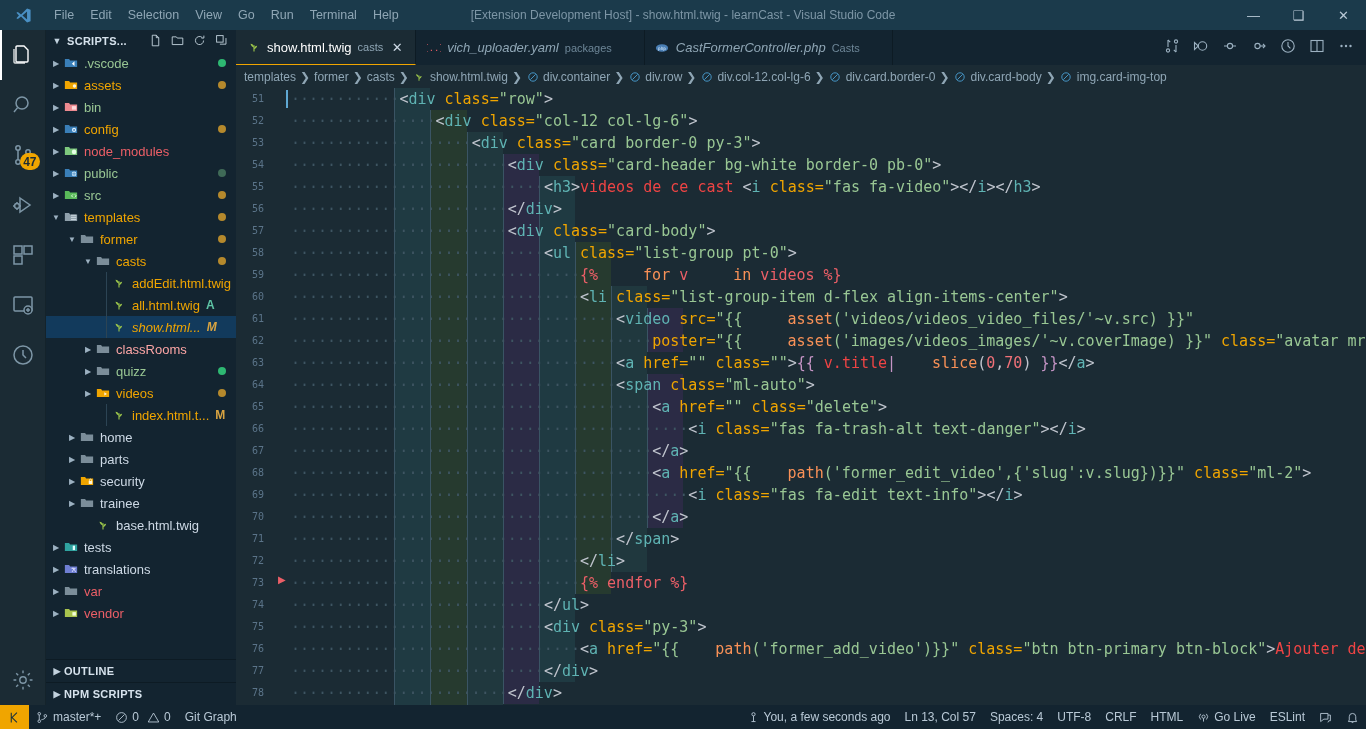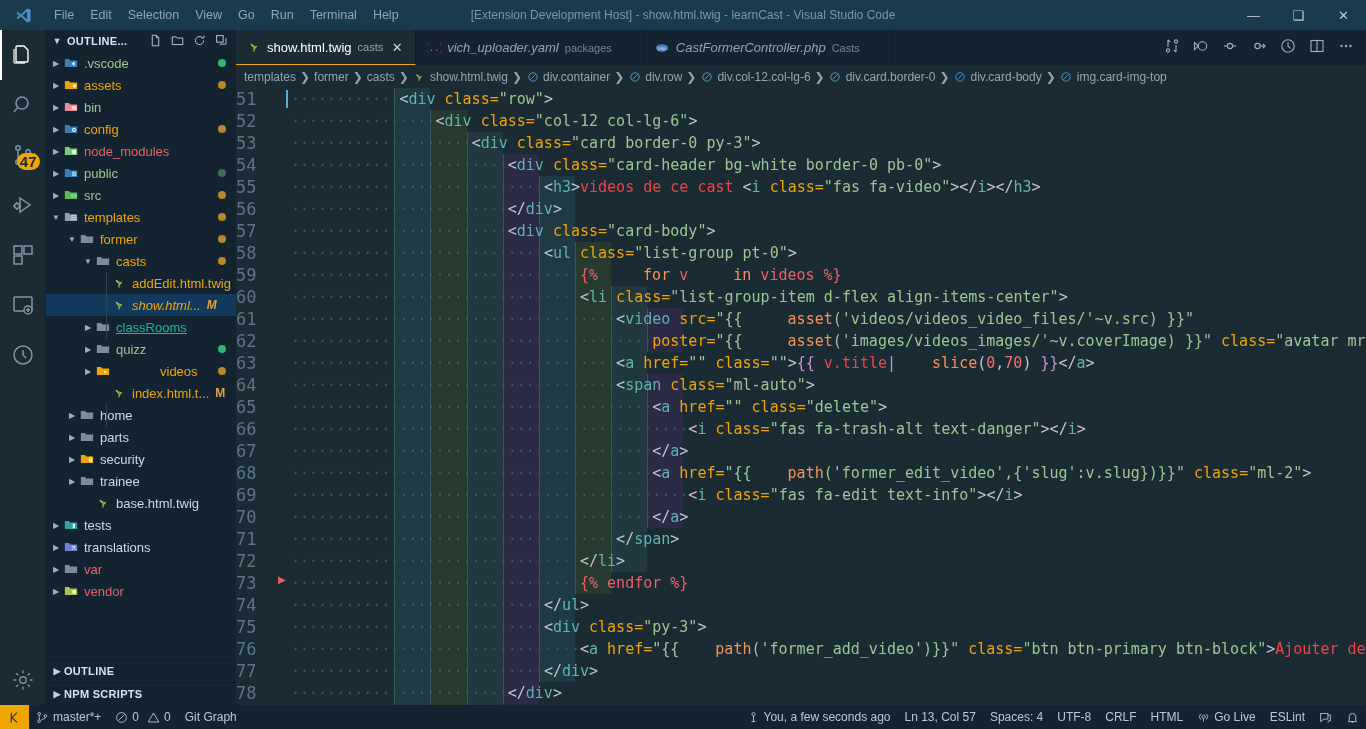--- a/index.html
+++ b/index.html
@@ -44,21 +44,21 @@
     width:46px; height:50px; display:flex; align-items:center; justify-content:center;
     color:#7d96a6; position:relative;
   }
   .act-icon.active { color:#ffffff; }
   .act-icon.active:before {
     content:""; position:absolute; left:0; top:0; bottom:0; width:2px; background:#fff;
   }
   .act-icon svg { width:24px; height:24px; }
   .badge {
     position:absolute; right:6px; bottom:10px; background:#f0a500; color:#1b2b34;
-    font-size:15px; font-weight:bold; border-radius:9px; min-width:17px; height:17px;
+    font-size:12px; font-weight:bold; border-radius:9px; min-width:17px; height:17px;
     display:flex; align-items:center; justify-content:center; padding:0 3px;
   }
   .act-bottom { margin-top:auto; }
 
   
   .sidebar {
     width:190px; background:#132430; flex:0 0 190px; display:flex; flex-direction:column;
     overflow:hidden;
   }
   .sb-title { height:35px; line-height:35px; padding-left:20px; font-size:11px; letter-spacing:.6px; color:#9cb1c1; }
@@ -118,22 +118,22 @@
   .bc .bcicon { width:13px; display:flex; align-items:center; justify-content:center; }
   .bc .bcicon svg { width:12px; height:12px; }
 
   .code-area { flex:1 1 auto; position:relative; overflow:hidden; background:#1b2b34; }
   .code {
     font-family:"DejaVu Sans Mono", monospace; font-size:15px; line-height:22px;
     white-space:pre; position:relative;
   }
   .cl { height:22px; display:flex; align-items:center; position:relative; }
   .lnum {
-    width:40px; flex:0 0 40px; padding-right:12px; color:#5b7489;
-    font-family:"DejaVu Sans Mono", monospace; font-size:17px;
+    width:40px; flex:0 0 40px; text-align:right; padding-right:12px; color:#5b7489;
+    font-family:"DejaVu Sans Mono", monospace; font-size:10px;
   }
   .gutter { width:10px; flex:0 0 10px; position:relative; }
   .gmod { position:absolute; left:2px; top:0; bottom:0; width:3px; }
   .ctext { position:relative; padding-left:5px; flex:1 1 auto; overflow:hidden; }
 
   
   .scopes { position:absolute; left:50px; top:0; bottom:0; right:0; pointer-events:none; }
   .scope { position:absolute; top:0; bottom:0; border-left:1px solid #3a5464; }
 
   
@@ -247,21 +247,21 @@
         <svg viewBox="0 0 24 24" fill="none" stroke="currentColor" stroke-width="1.4">
           <circle cx="12" cy="12" r="3.2"></circle>
           <path d="M12 2.5v2.8M12 18.7v2.8M2.5 12h2.8M18.7 12h2.8M5.2 5.2l2 2M16.8 16.8l2 2M18.8 5.2l-2 2M7.2 16.8l-2 2"></path>
         </svg>
       </div>
     </div>
 
     <div class="sidebar">
       <div class="sb-section-head">
         <span class="chev">▼</span>
-        <span>OUTLINE...</span>
+        <span>SCRIPTS...</span>
         <span class="sb-actions">
           <span><svg viewBox="0 0 16 16" fill="none" stroke="currentColor" stroke-width="1.1">
                 <path d="M4 1.5h5l3 3v10H4z"></path>
                 <path d="M9 1.5v3h3"></path>
               </svg></span>
           <span><svg viewBox="0 0 16 16" fill="none" stroke="currentColor" stroke-width="1.1">
                 <path d="M1.5 3.5h5l1.2 1.5h6.8v8H1.5z"></path>
               </svg></span>
           <span><svg viewBox="0 0 16 16" fill="none" stroke="currentColor" stroke-width="1.1">
                 <path d="M13 8a5 5 0 1 1-1.6-3.6"></path>
@@ -386,59 +386,70 @@
           <div class="row">
             <span class="arw" style="margin-left: 52px;"></span>
             <span class="ico">
               <svg viewBox="0 0 16 16">
                 <path d="M8 13V6" stroke="#9bc54a" stroke-width="1.3"></path>
                 <path d="M8 8.5C6 8 4.4 6.4 4 4.2c2.3.1 4 1.6 4 4.3zM8 10.5c1.8-.6 3.2-2 3.6-4-2.1.2-3.6 1.7-3.6 4z" fill="#9bc54a"></path>
               </svg>
             </span>
             <span class="lbl" style="color: rgb(240, 165, 0); padding-left: 4px;">addEdit.html.twig</span>
           </div>
+          <div class="row">
+            <span class="arw" style="margin-left: 52px;"></span>
+            <span class="ico">
+              <svg viewBox="0 0 16 16">
+                <path d="M8 13V6" stroke="#9bc54a" stroke-width="1.3"></path>
+                <path d="M8 8.5C6 8 4.4 6.4 4 4.2c2.3.1 4 1.6 4 4.3zM8 10.5c1.8-.6 3.2-2 3.6-4-2.1.2-3.6 1.7-3.6 4z" fill="#9bc54a"></path>
+              </svg>
+            </span>
+            <span class="lbl" style="color: rgb(240, 165, 0); padding-left: 4px;">all.html.twig</span>
+            <span class="st" style="color: rgb(94, 196, 165);">A</span>
+          </div>
           <div class="row selected">
             <span class="arw" style="margin-left: 52px;"></span>
             <span class="ico">
               <svg viewBox="0 0 16 16">
                 <path d="M8 13V6" stroke="#9bc54a" stroke-width="1.3"></path>
                 <path d="M8 8.5C6 8 4.4 6.4 4 4.2c2.3.1 4 1.6 4 4.3zM8 10.5c1.8-.6 3.2-2 3.6-4-2.1.2-3.6 1.7-3.6 4z" fill="#9bc54a"></path>
               </svg>
             </span>
             <span class="lbl" style="color: rgb(240, 165, 0); padding-left: 4px;">show.html...</span>
             <span class="st" style="color: rgb(217, 164, 65);">M</span>
           </div>
           <div class="row">
             <span class="arw" style="margin-left: 36px;">▶</span>
             <span class="ico">
               <svg viewBox="0 0 16 16">
                 <path d="M1 3.5h4.8L7 5h8v7.5H1z" fill="#7b8d99"></path>
               </svg>
             </span>
-            <span class="lbl" style="color: #14b8a6; padding-left: 4px; text-decoration: underline;">classRooms</span>
+            <span class="lbl" style="color: #fca5a5; padding-left: 4px;">classRooms</span>
           </div>
           <div class="row">
             <span class="arw" style="margin-left: 36px;">▶</span>
             <span class="ico">
               <svg viewBox="0 0 16 16">
                 <path d="M1 3.5h4.8L7 5h8v7.5H1z" fill="#7b8d99"></path>
               </svg>
             </span>
             <span class="lbl" style="color: rgb(153, 199, 148); padding-left: 4px;">quizz</span>
             <span class="dot" style="background: rgb(46, 184, 114);"></span>
           </div>
           <div class="row">
             <span class="arw" style="margin-left: 36px;">▶</span>
             <span class="ico">
               <svg viewBox="0 0 16 16">
                 <path d="M1 3.5h4.8L7 5h8v7.5H1z" fill="#f0a500"></path>
                 <path d="M9.5 7.2v3.6l3-1.8z" fill="#fff4da"></path>
               </svg>
             </span>
-            <span class="lbl" style="color: rgb(240, 165, 0); padding-left: 4px; margin-left: 44px;">videos</span>
+            <span class="lbl" style="color: rgb(240, 165, 0); padding-left: 4px;">videos</span>
             <span class="dot" style="background: rgb(181, 137, 44);"></span>
           </div>
           <div class="row">
             <span class="arw" style="margin-left: 52px;"></span>
             <span class="ico">
               <svg viewBox="0 0 16 16">
                 <path d="M8 13V6" stroke="#9bc54a" stroke-width="1.3"></path>
                 <path d="M8 8.5C6 8 4.4 6.4 4 4.2c2.3.1 4 1.6 4 4.3zM8 10.5c1.8-.6 3.2-2 3.6-4-2.1.2-3.6 1.7-3.6 4z" fill="#9bc54a"></path>
               </svg>
             </span>

